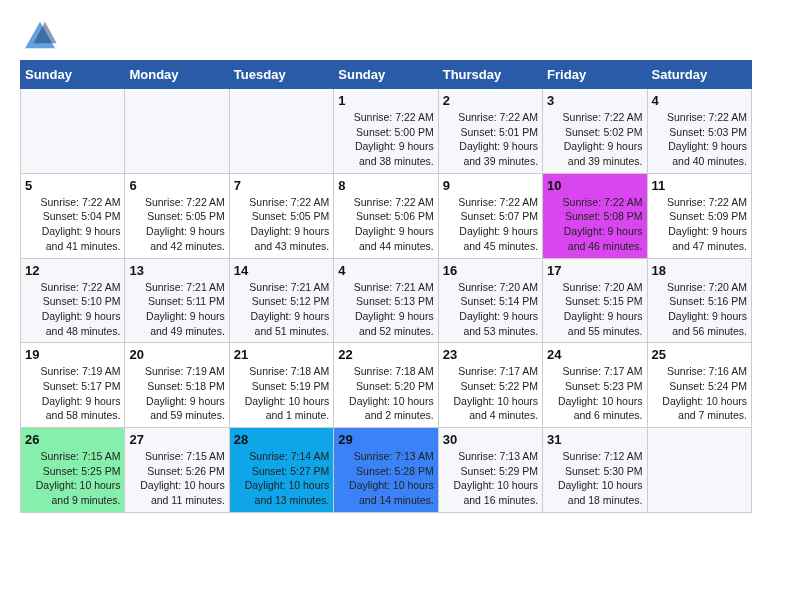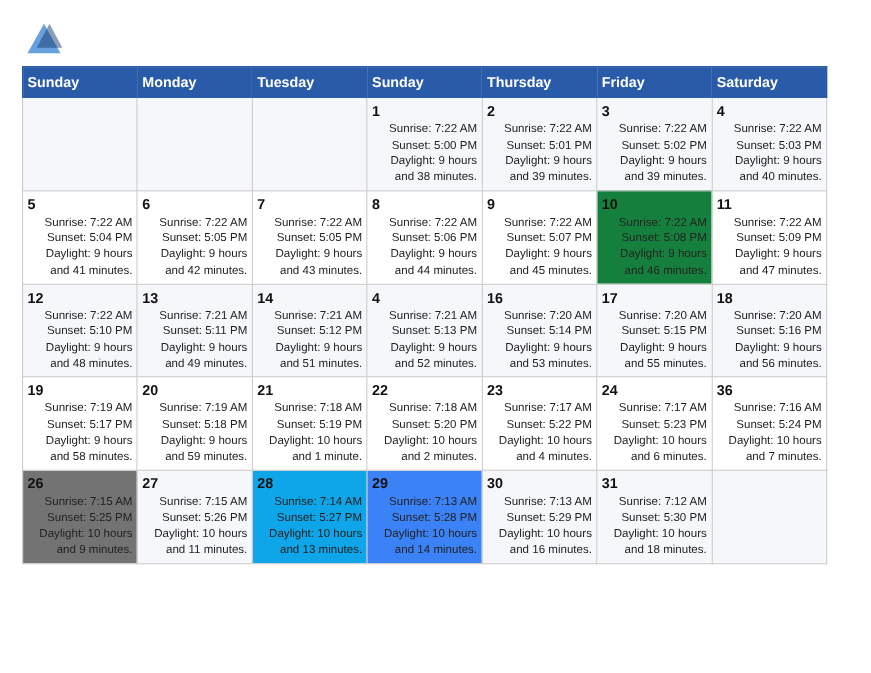--- a/index.html
+++ b/index.html
@@ -167,21 +167,21 @@
             <div class="day-info">Sunrise: 7:22 AM<br>Sunset: 5:05 PM<br>Daylight: 9 hours<br>and 43 minutes.</div>
           </td>
           <td style="background: rgb(255, 255, 255);">
             <div class="day-number">8</div>
             <div class="day-info">Sunrise: 7:22 AM<br>Sunset: 5:06 PM<br>Daylight: 9 hours<br>and 44 minutes.</div>
           </td>
           <td style="background: rgb(255, 255, 255);">
             <div class="day-number">9</div>
             <div class="day-info">Sunrise: 7:22 AM<br>Sunset: 5:07 PM<br>Daylight: 9 hours<br>and 45 minutes.</div>
           </td>
-          <td style="background: #15803d;">
+          <td style="background: #d946ef;">
             <div class="day-number">10</div>
             <div class="day-info">Sunrise: 7:22 AM<br>Sunset: 5:08 PM<br>Daylight: 9 hours<br>and 46 minutes.</div>
           </td>
           <td style="background: rgb(255, 255, 255);">
             <div class="day-number">11</div>
             <div class="day-info">Sunrise: 7:22 AM<br>Sunset: 5:09 PM<br>Daylight: 9 hours<br>and 47 minutes.</div>
           </td>
         </tr>
         <tr>
           <td style="background: rgb(245, 247, 250);">
@@ -232,26 +232,26 @@
           </td>
           <td style="background: rgb(255, 255, 255);">
             <div class="day-number">23</div>
             <div class="day-info">Sunrise: 7:17 AM<br>Sunset: 5:22 PM<br>Daylight: 10 hours<br>and 4 minutes.</div>
           </td>
           <td style="background: rgb(255, 255, 255);">
             <div class="day-number">24</div>
             <div class="day-info">Sunrise: 7:17 AM<br>Sunset: 5:23 PM<br>Daylight: 10 hours<br>and 6 minutes.</div>
           </td>
           <td style="background: rgb(255, 255, 255);">
-            <div class="day-number">36</div>
+            <div class="day-number">25</div>
             <div class="day-info">Sunrise: 7:16 AM<br>Sunset: 5:24 PM<br>Daylight: 10 hours<br>and 7 minutes.</div>
           </td>
         </tr>
         <tr>
-          <td style="background: #737373; margin-left: 27px;">
+          <td style="background: #86efac; margin-left: 27px;">
             <div class="day-number">26</div>
             <div class="day-info">Sunrise: 7:15 AM<br>Sunset: 5:25 PM<br>Daylight: 10 hours<br>and 9 minutes.</div>
           </td>
           <td style="background: rgb(245, 247, 250);">
             <div class="day-number">27</div>
             <div class="day-info">Sunrise: 7:15 AM<br>Sunset: 5:26 PM<br>Daylight: 10 hours<br>and 11 minutes.</div>
           </td>
           <td style="background: #0ea5e9;">
             <div class="day-number">28</div>
             <div class="day-info">Sunrise: 7:14 AM<br>Sunset: 5:27 PM<br>Daylight: 10 hours<br>and 13 minutes.</div>

